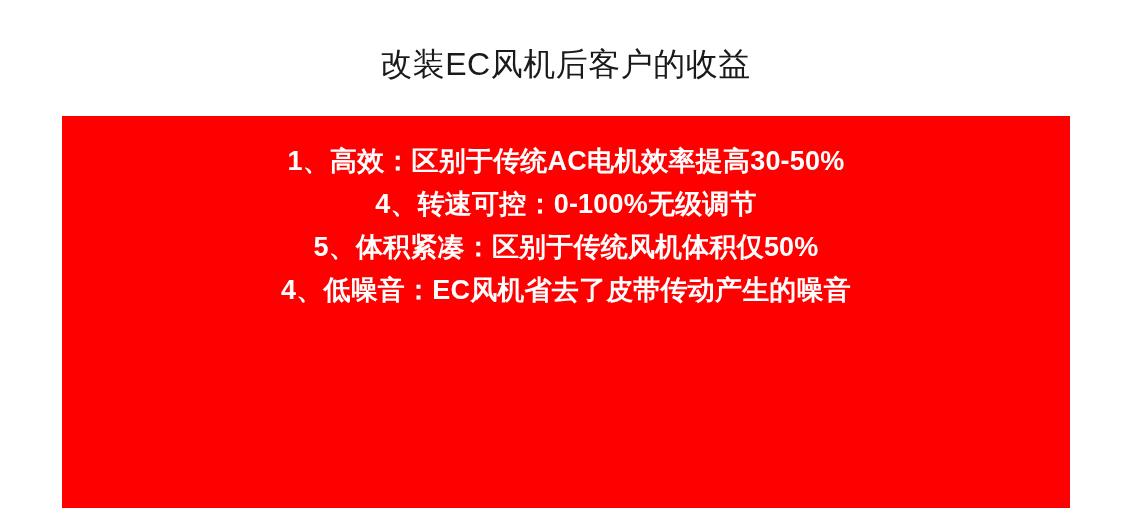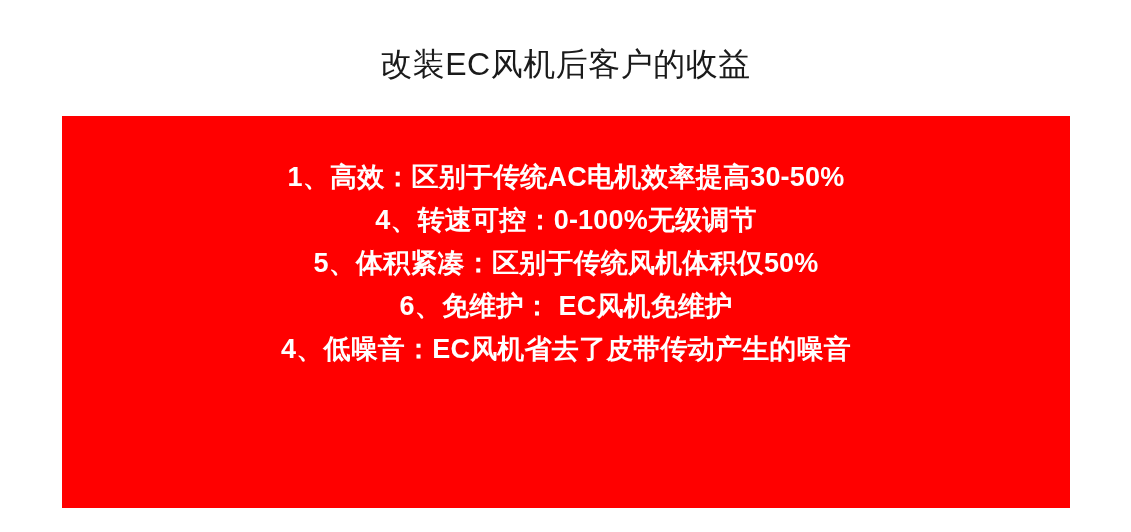--- a/index.html
+++ b/index.html
@@ -39,21 +39,21 @@
 
   
   .benefit-panel {
     position: absolute;
     left: 62px;
     top: 116px;
     width: 1008px;
     height: 392px;
     background: #ff0000;
     box-sizing: border-box;
-    padding-top: 40px;
+    padding-top: 24px;
   }
 
   .benefit-list {
     margin: 0;
     padding: 0;
     list-style: none;
   }
 
   .benefit-item {
     display: block;
@@ -72,18 +72,17 @@
 
 <div id="slide">
 
   <div class="slide-title">改装EC风机后客户的收益</div>
 
   <div class="benefit-panel">
     <ul class="benefit-list">
       <li class="benefit-item">1、高效：区别于传统AC电机效率提高30-50%</li>
       <li class="benefit-item">4、转速可控：0-100%无级调节</li>
       <li class="benefit-item">5、体积紧凑：区别于传统风机体积仅50%</li>
-      <li class="benefit-item">6、免维护： EC风机免维护</li>
       <li class="benefit-item">4、低噪音：EC风机省去了皮带传动产生的噪音</li>
     </ul>
   </div>
 
 </div>
 
 </body></html>

